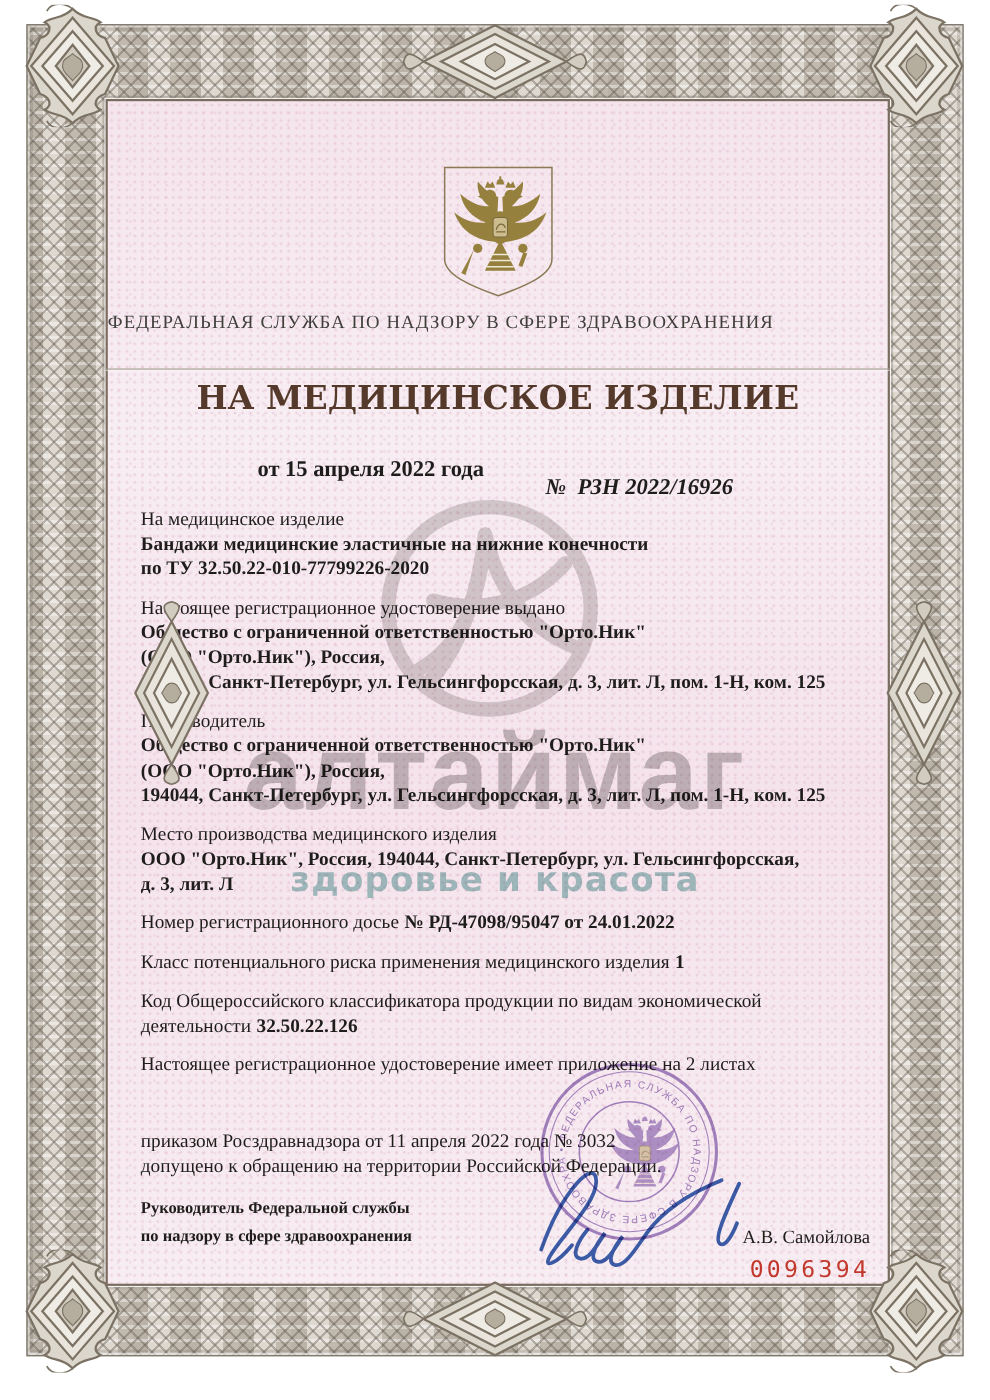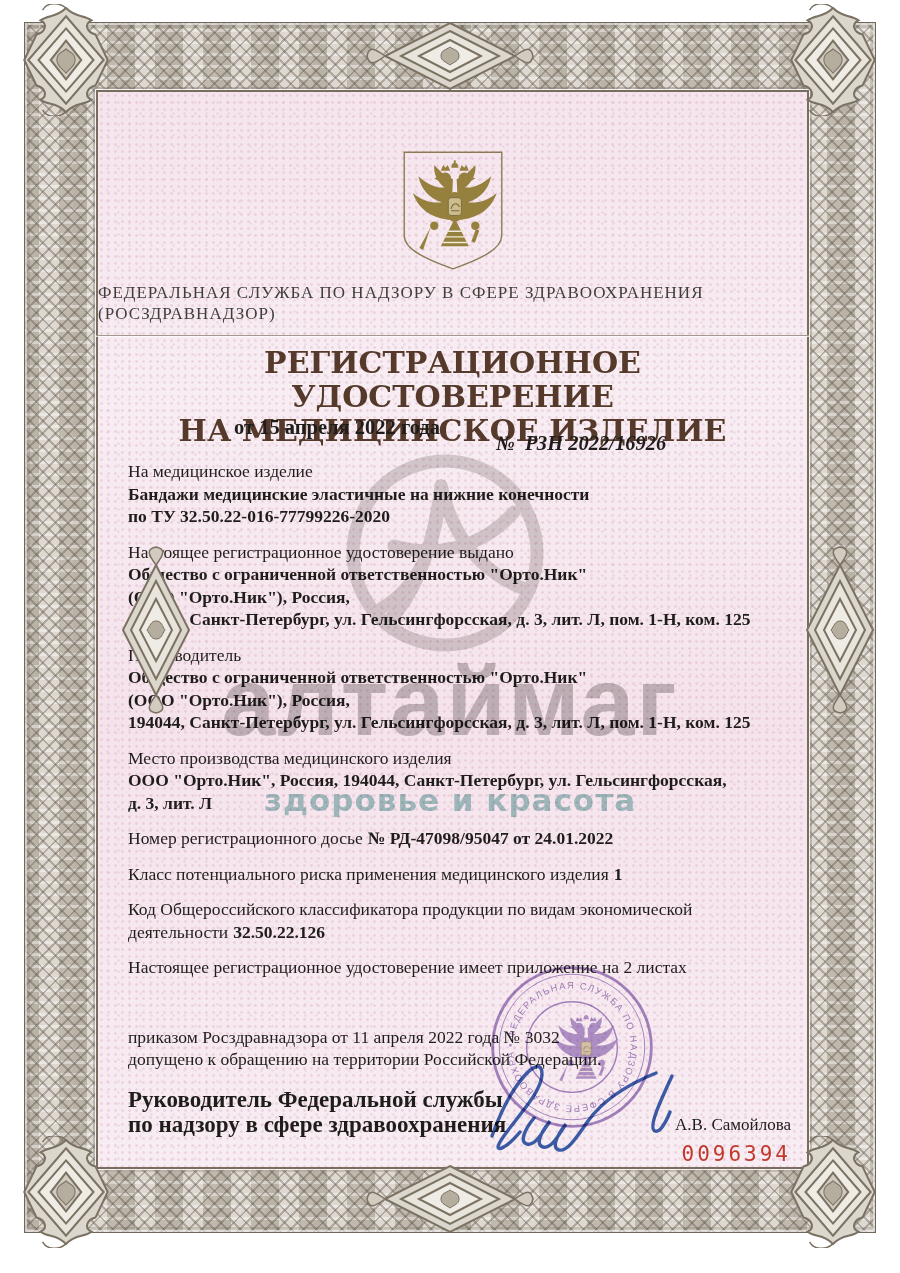--- a/index.html
+++ b/index.html
@@ -50,21 +50,21 @@
     font-size:17.5px;line-height:22.5px;}
   .sec{margin:0 0 13px 0;}
   .sec .label{font-weight:normal;}
   .sec .bline{font-weight:bold;white-space:nowrap;}
   .sec.inline .label{margin-right:5px;}
   .sec.inline b{font-weight:bold;}
   .sec.narrow{max-width:600px;}
   .order{margin-top:47px;margin-bottom:16px;}
   .order div{white-space:nowrap;}
   .sigblock{position:relative;margin-top:16px;height:78px;}
-  .sigblock .role{font-weight:bold;font-size:23px;line-height:25px;}
+  .sigblock .role{font-weight:bold;font-size:15px;line-height:25px;}
   .sigblock .name{position:absolute;right:0;top:27px;font-weight:normal;font-size:17px;}
   .sigblock .serial{position:absolute;right:0;top:56px;
     font-family:"DejaVu Sans Mono",monospace;font-size:21px;letter-spacing:3px;color:#c2382c;}
 
   
   .wm{position:absolute;z-index:3;mix-blend-mode:multiply;pointer-events:none;}
   .wm-circle{left:342px;top:450px;opacity:.34;}
   .wm-brand{left:0;top:652px;width:100%;text-align:center;
     font-family:Liberation Sans, sans-serif;font-weight:bold;font-size:97px;line-height:100px;
     color:#6e6967;opacity:.40;letter-spacing:2px;}
@@ -162,41 +162,39 @@
       <svg width="112" height="126" viewBox="0 0 124 138">
         <path d="M8 4 H116 V96 C116 112 90 123 62 133 C34 123 8 112 8 96 Z" fill="none" stroke="#8a7a55" stroke-width="1.5"></path>
         <g transform="translate(2,8)" style="color:#96803e">
             <use href="#double-eagle"></use>
           </g>
       </svg>
     </div>
 
     <div class="authority">
       <div>ФЕДЕРАЛЬНАЯ СЛУЖБА ПО НАДЗОРУ В СФЕРЕ ЗДРАВООХРАНЕНИЯ</div>
-      <div>(РОСЗДРАВНАДЗОР)</div>
     </div>
 
     <div class="rule"></div>
 
     <div class="title">
-      <div>РЕГИСТРАЦИОННОЕ УДОСТОВЕРЕНИЕ</div>
       <div>НА МЕДИЦИНСКОЕ ИЗДЕЛИЕ</div>
     </div>
 
     <div class="daterow">
       <span class="date">от 15 апреля 2022 года</span>
       <span class="number">№&nbsp;&nbsp;РЗН 2022/16926</span>
     </div>
 
     <div class="content">
 
       <div class="sec">
         <div class="label">На медицинское изделие</div>
         <div class="bline">Бандажи медицинские эластичные на нижние конечности</div>
-        <div class="bline">по ТУ 32.50.22-016-77799226-2020</div>
+        <div class="bline">по ТУ 32.50.22-010-77799226-2020</div>
       </div>
 
       <div class="sec">
         <div class="label">Настоящее регистрационное удостоверение выдано</div>
         <div class="bline">Общество с ограниченной ответственностью "Орто.Ник"</div>
         <div class="bline">(ООО "Орто.Ник"), Россия,</div>
         <div class="bline">194044, Санкт-Петербург, ул. Гельсингфорсская, д. 3, лит. Л, пом. 1-Н, ком. 125</div>
       </div>
 
       <div class="sec">

